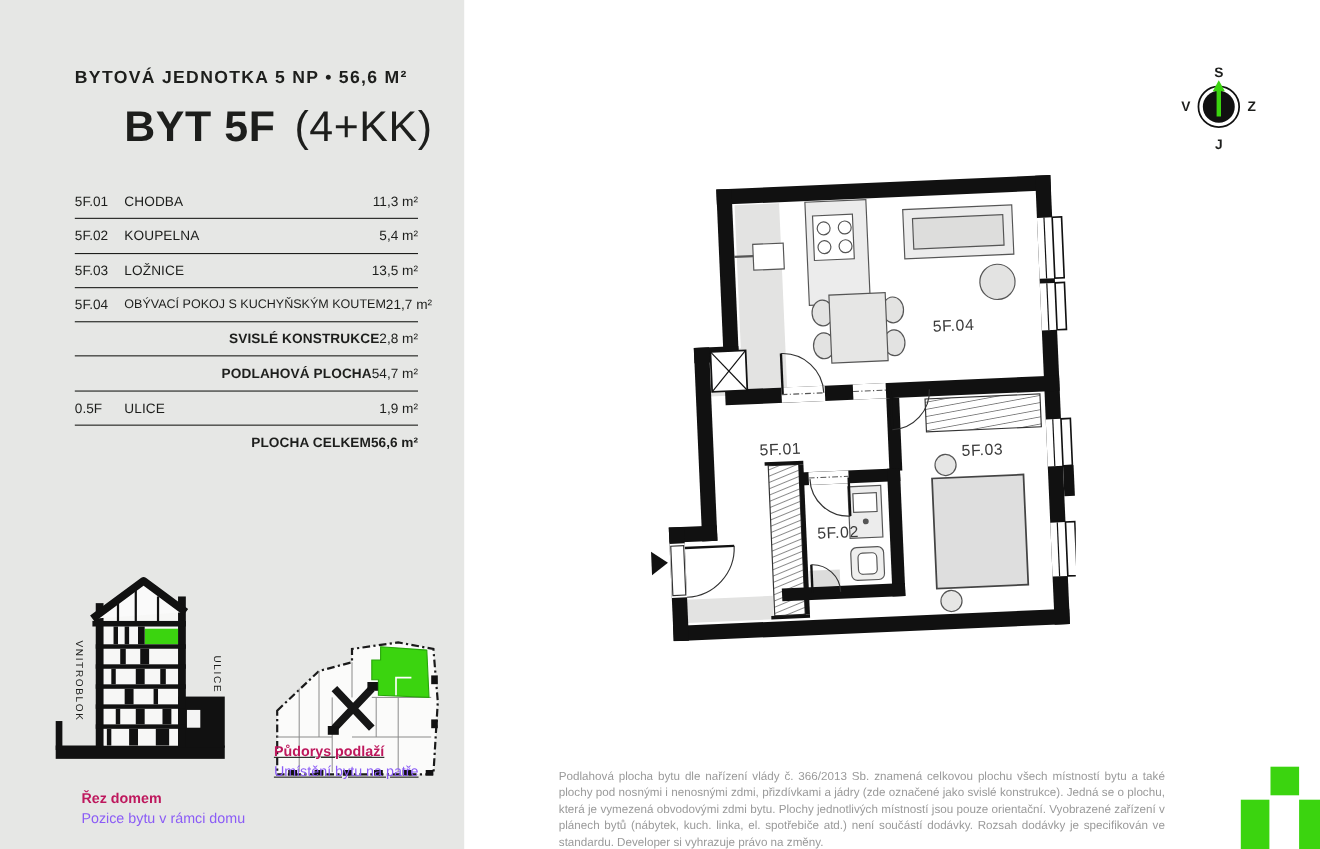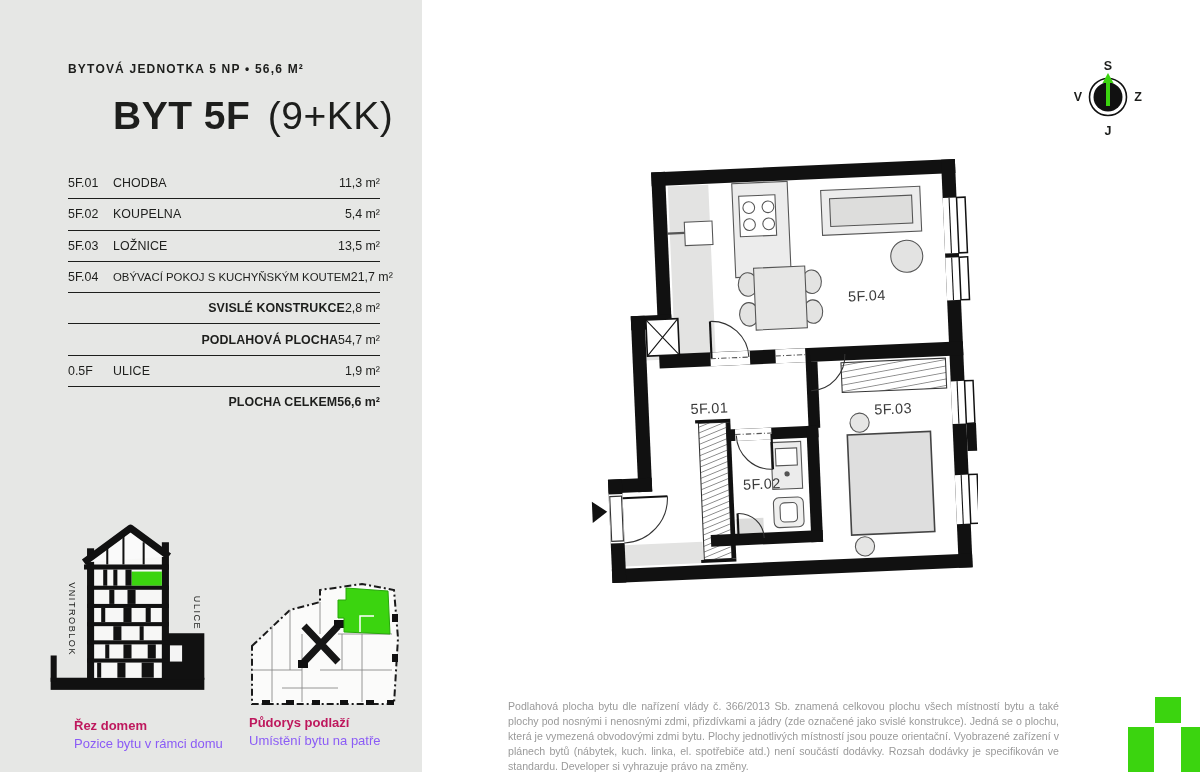--- a/index.html
+++ b/index.html
@@ -1,19 +1,19 @@
 <!DOCTYPE html>
 <html><head>
 <meta charset="utf-8">
 <style>
   html,body{margin:0;padding:0;background:#fff;}
   .page{position:relative;width:1200px;height:772px;background:#ffffff;overflow:hidden;
         font-family:"Liberation Sans","DejaVu Sans",sans-serif;color:#1d1e1c;}
   .left-panel{position:absolute;left:0;top:0;width:422px;height:772px;background:#e6e7e5;}
-  .subtitle{position:absolute;left:68px;top:62px;font-size:12px;font-weight:700;letter-spacing:1.2px;color:#1d1e1c;}
+  .subtitle{position:absolute;left:68px;top:62px;font-size:16px;font-weight:700;letter-spacing:1.2px;color:#1d1e1c;}
   .title{position:absolute;left:65px;top:94px;font-size:39px;color:#1d1e1c;letter-spacing:.5px;white-space:nowrap;}
   .title .main{font-weight:800;margin-left:48px;}
   .title .sub{font-weight:400;margin-left:6px;}
   
   .rtable{position:absolute;left:68px;top:168px;width:312px;}
   .trow{display:flex;align-items:center;height:30.3px;border-bottom:1px solid #1d1e1c;font-size:12.4px;color:#1d1e1c;}
   .trow.last{border-bottom:none;}
   .tcode{display:inline-block;width:45px;flex:0 0 45px;}
   .tname{flex:1;white-space:nowrap;letter-spacing:.1px;}
   .tname.sm{font-size:11.4px;letter-spacing:0;}
@@ -34,21 +34,21 @@
 </head>
 <body>
 
 <div class="page">
 
   <div class="left-panel"></div>
 
   <div class="subtitle">BYTOVÁ JEDNOTKA 5 NP • 56,6 M²</div>
   <div class="title">
     <span class="main">BYT 5F</span>
-    <span class="sub">(9+KK)</span>
+    <span class="sub">(4+KK)</span>
   </div>
 
   <div class="rtable">
     <div class="trow">
       <span class="tcode">5F.01</span>
       <span class="tname">CHODBA</span>
       <span class="tval">11,3 m²</span>
     </div>
     <div class="trow">
       <span class="tcode">5F.02</span>
@@ -143,21 +143,21 @@
         <rect x="150" y="80" width="6" height="8"></rect>
     </g>
     <g stroke="#161616" stroke-width="7">
       <path d="M62,52 L96,88 M96,52 L62,88" fill="none"></path>
     </g>
     <rect x="56" y="86" width="10" height="8" fill="#111"></rect>
     <rect x="92" y="46" width="10" height="8" fill="#111"></rect>
     <path d="M104,14 L146,17 L148,60 L102,58 L102,44 L96,44 L96,26 L104,26 Z" fill="#3bd40f" stroke="#28a60a" stroke-width="1"></path>
     <path d="M118,58 L118,42 L132,42" stroke="#fff" stroke-width="1.5" fill="none"></path>
   </svg>
-  <div class="caption" style="left:249px;top:714px;">
+  <div class="caption" style="left:249px;top:674px;text-decoration:underline;">
     <div class="c1">Půdorys podlaží</div>
     <div class="c2">Umístění bytu na patře</div>
   </div>
 
   <svg class="svgbox" style="left:1068px;top:50px;" width="80" height="92" viewBox="-40 -46 80 92">
     <text x="0" y="-26" text-anchor="middle" font-size="12.5" font-weight="bold" fill="#1d1e1c">S</text>
     <text x="-30" y="5" text-anchor="middle" font-size="12.5" font-weight="bold" fill="#1d1e1c">V</text>
     <text x="30" y="5" text-anchor="middle" font-size="12.5" font-weight="bold" fill="#1d1e1c">Z</text>
     <text x="0" y="39" text-anchor="middle" font-size="12.5" font-weight="bold" fill="#1d1e1c">J</text>
     <circle cx="0" cy="1" r="18.5" fill="none" stroke="#111" stroke-width="1.6"></circle>

